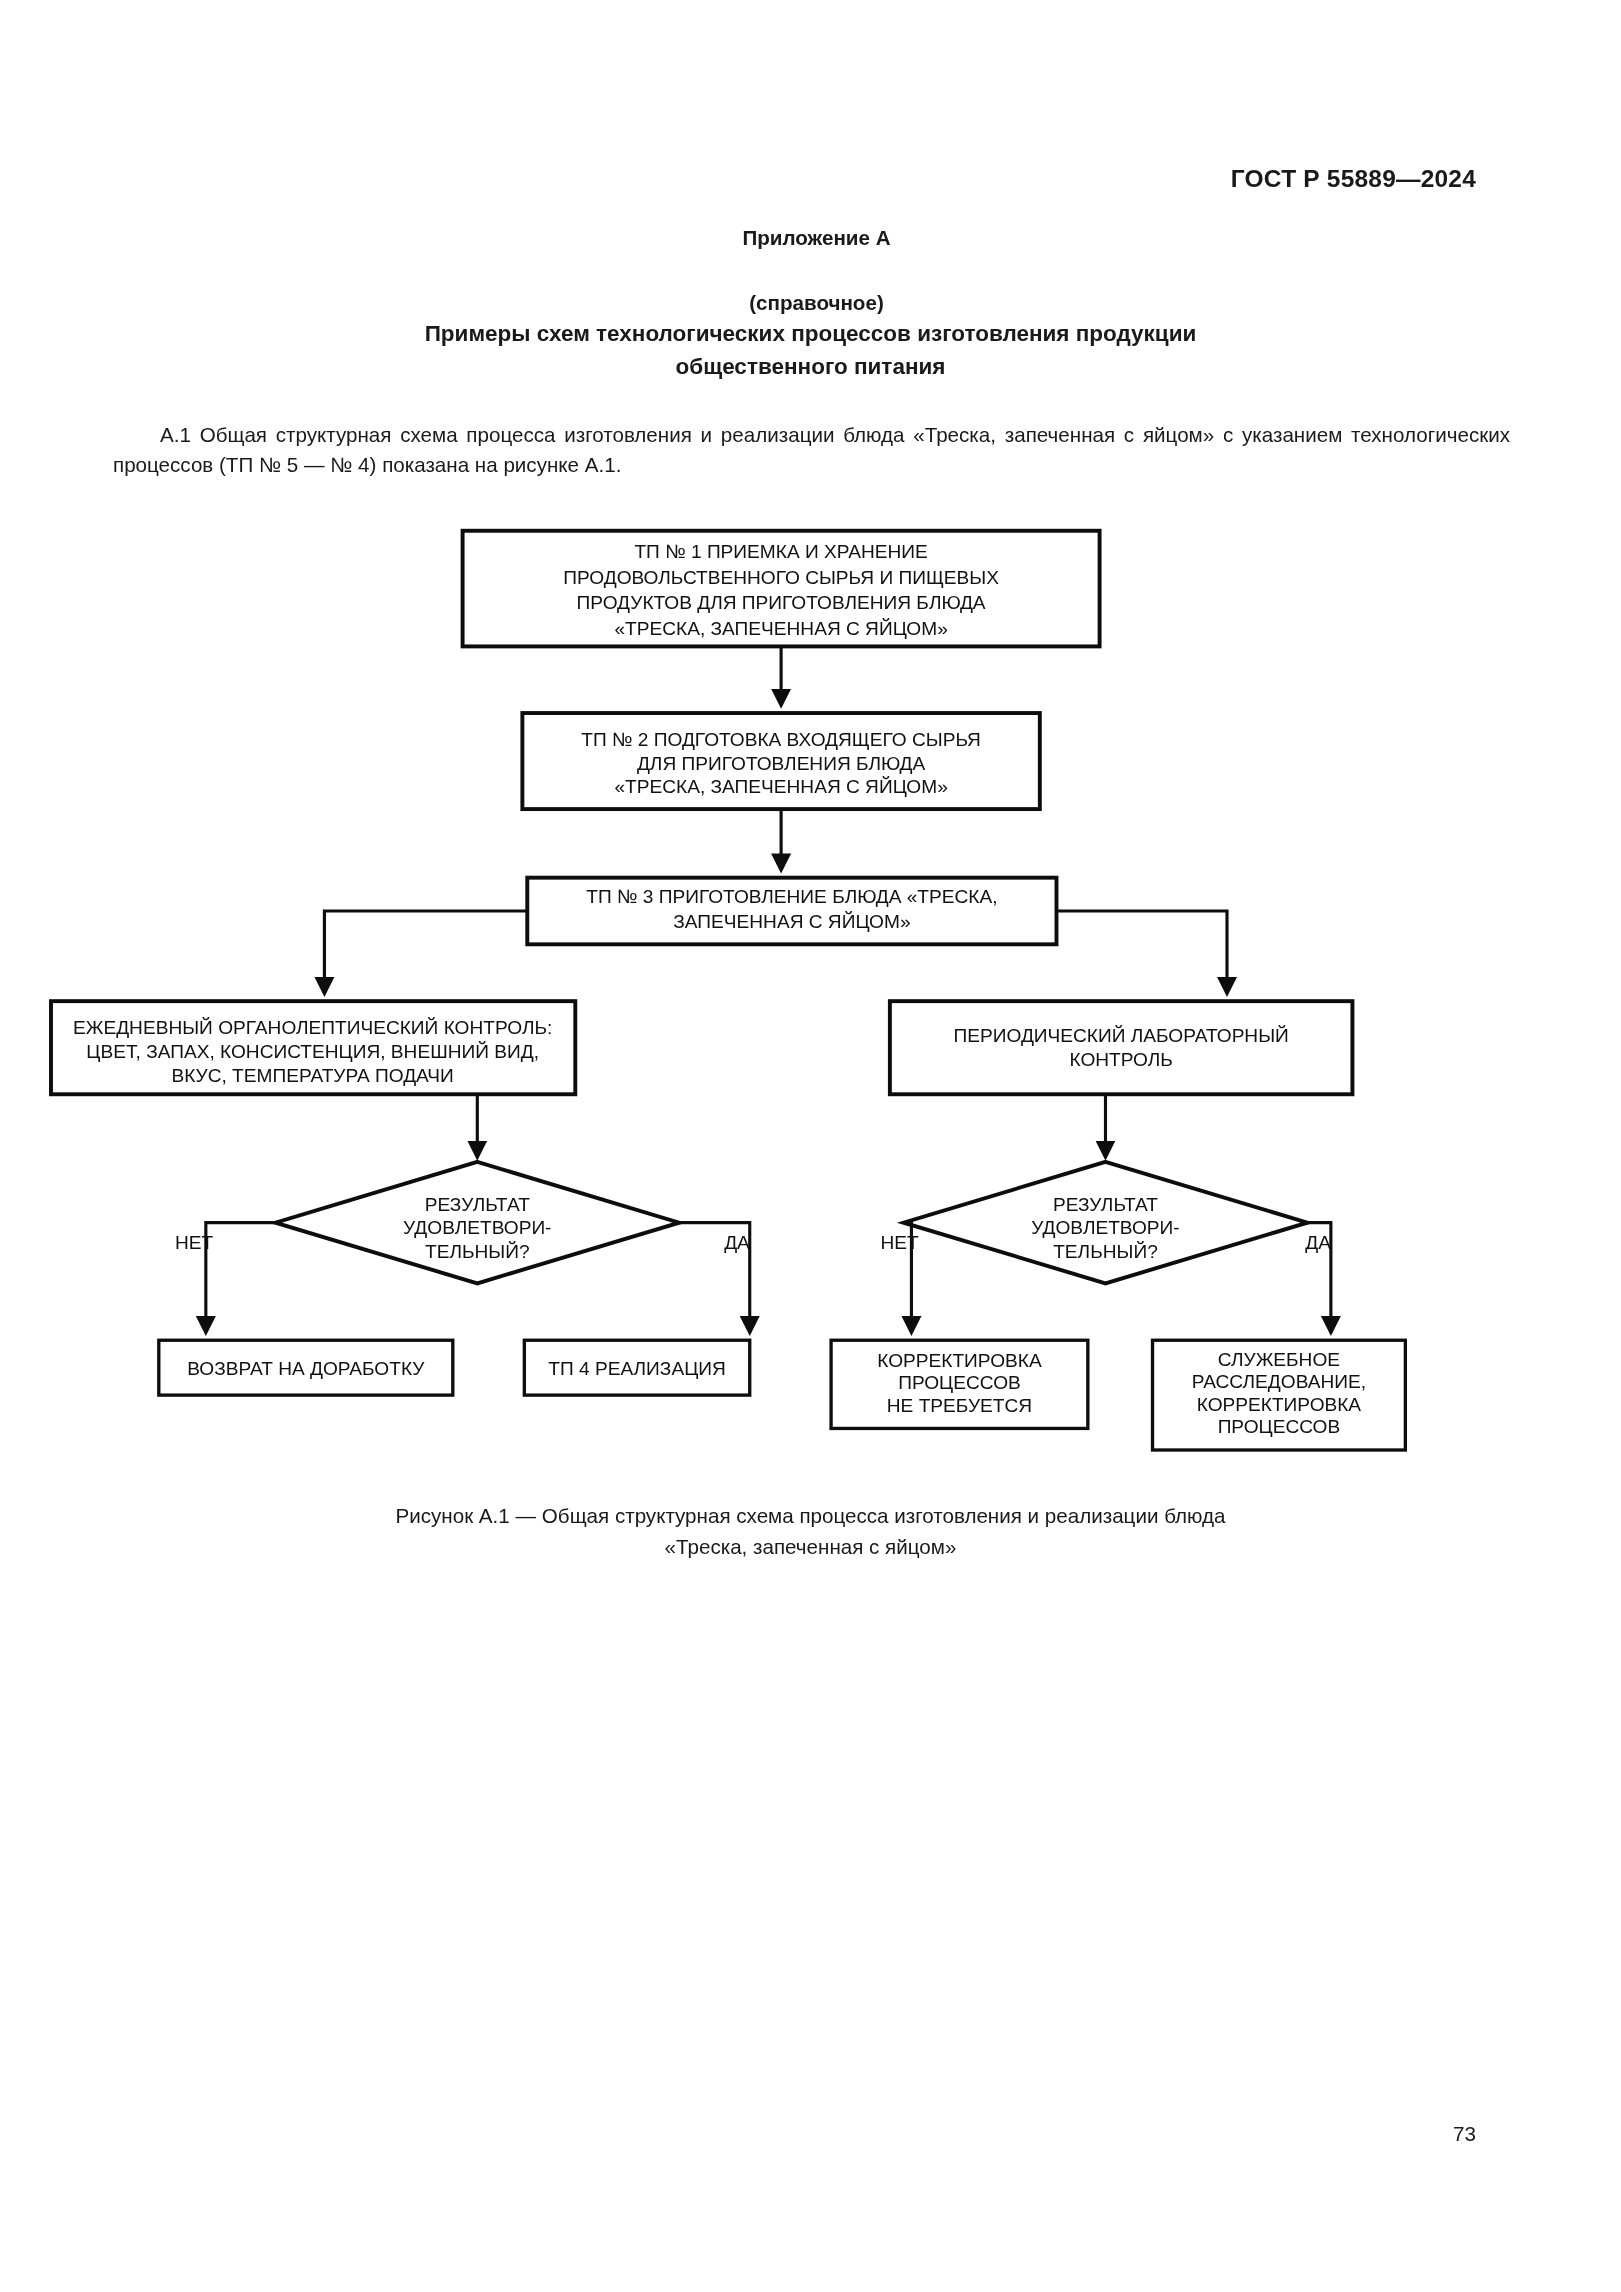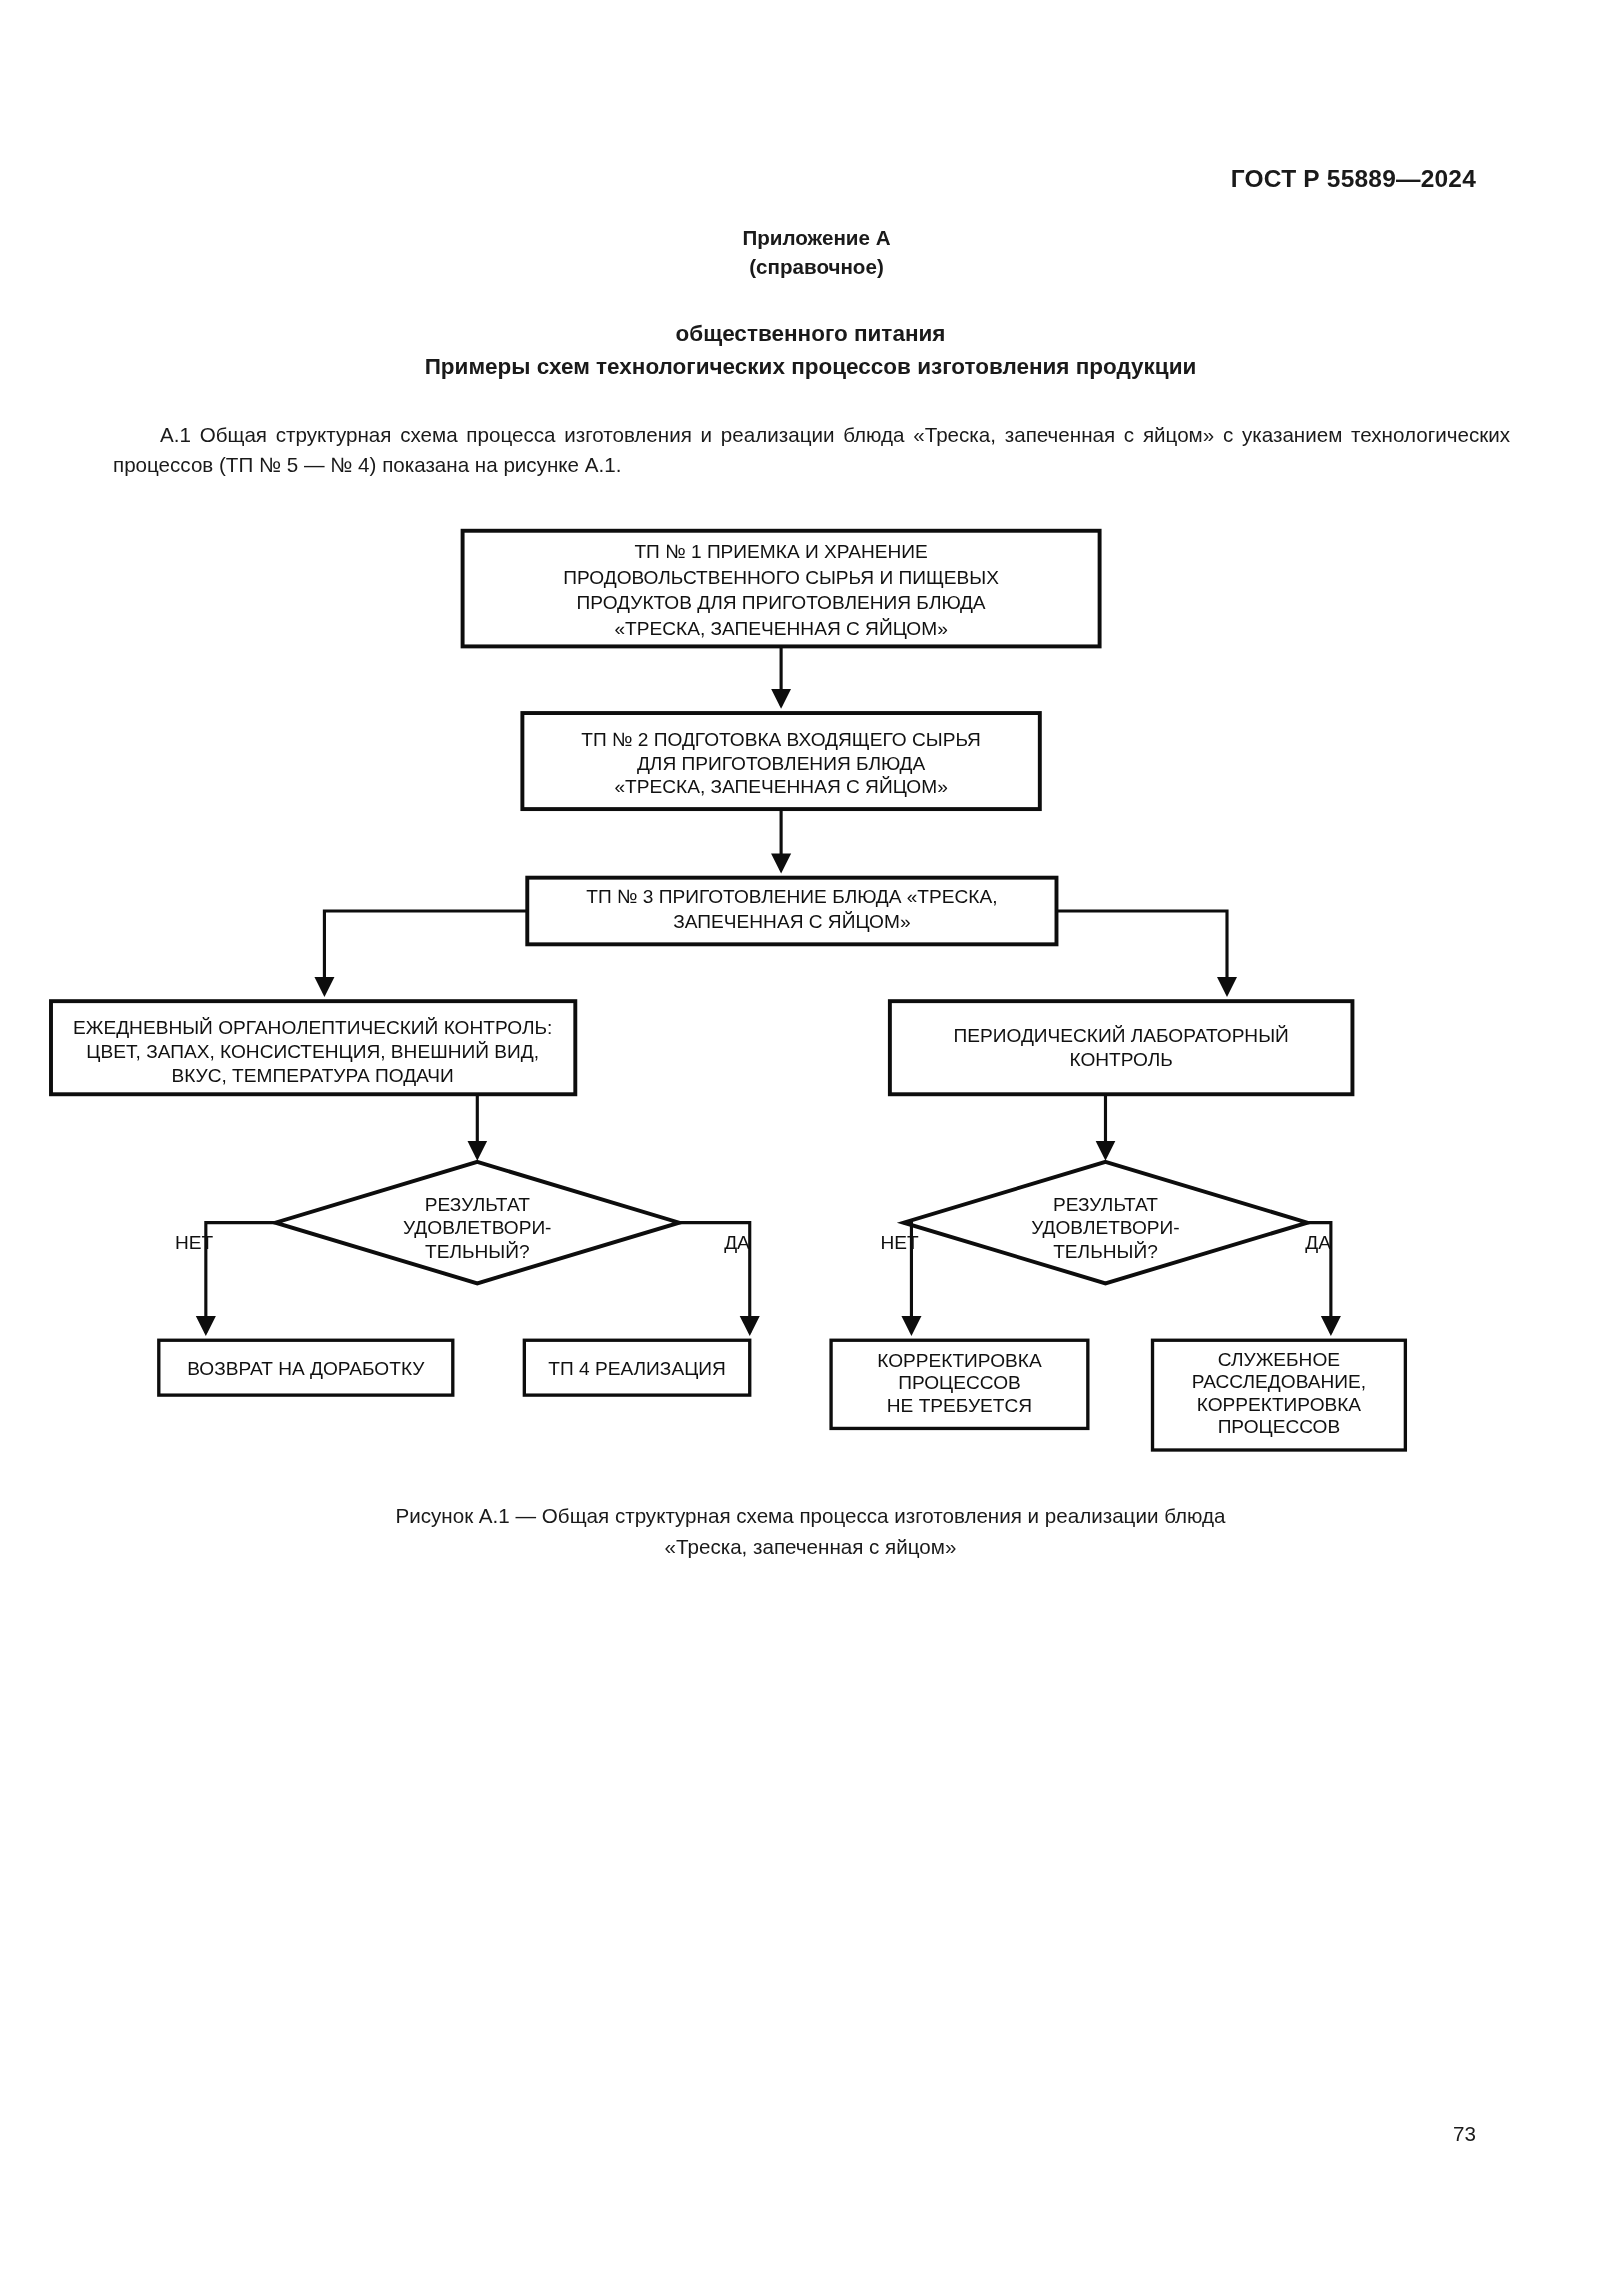--- a/index.html
+++ b/index.html
@@ -38,20 +38,21 @@
   }
   .appendix-title {
     font-size: 20.6px;
     font-weight: bold;
     line-height: 29px;
   }
   .appendix-sub {
     font-size: 20.6px;
     font-weight: bold;
     line-height: 29px;
+    margin-top: 36px;
   }
   .section-title {
     position: absolute;
     top: 317px;
     left: 206px;
     right: 206px;
     text-align: center;
     font-size: 22.5px;
     font-weight: bold;
     line-height: 33px;
@@ -126,22 +127,22 @@
 <div class="page">
 
   <div class="doc-header">ГОСТ Р 55889—2024</div>
 
   <div class="appendix-block">
     <div class="appendix-title">Приложение А</div>
     <div class="appendix-sub">(справочное)</div>
   </div>
 
   <div class="section-title">
+    <div>Примеры схем технологических процессов изготовления продукции</div>
     <div>общественного питания</div>
-    <div>Примеры схем технологических процессов изготовления продукции</div>
   </div>
 
   <div class="intro-par"><span class="indent"></span><span>А.1 Общая структурная схема процесса изготовления и реализации блюда «Треска, запеченная с яйцом» с указанием технологических процессов (ТП № 5 — № 4) показана на рисунке А.1.</span></div>
 
   <div class="figure-wrap">
     <svg width="1621" height="980" viewBox="0 0 1654 1000" xmlns="http://www.w3.org/2000/svg">
 
       <defs>
         <marker id="arrow" viewBox="0 0 12 12" refX="9" refY="6" markerWidth="7" markerHeight="7" orient="auto-start-reverse">
           <path d="M 0 0.5 L 11 6 L 0 11.5 z" fill="#0d0d0d"></path>

